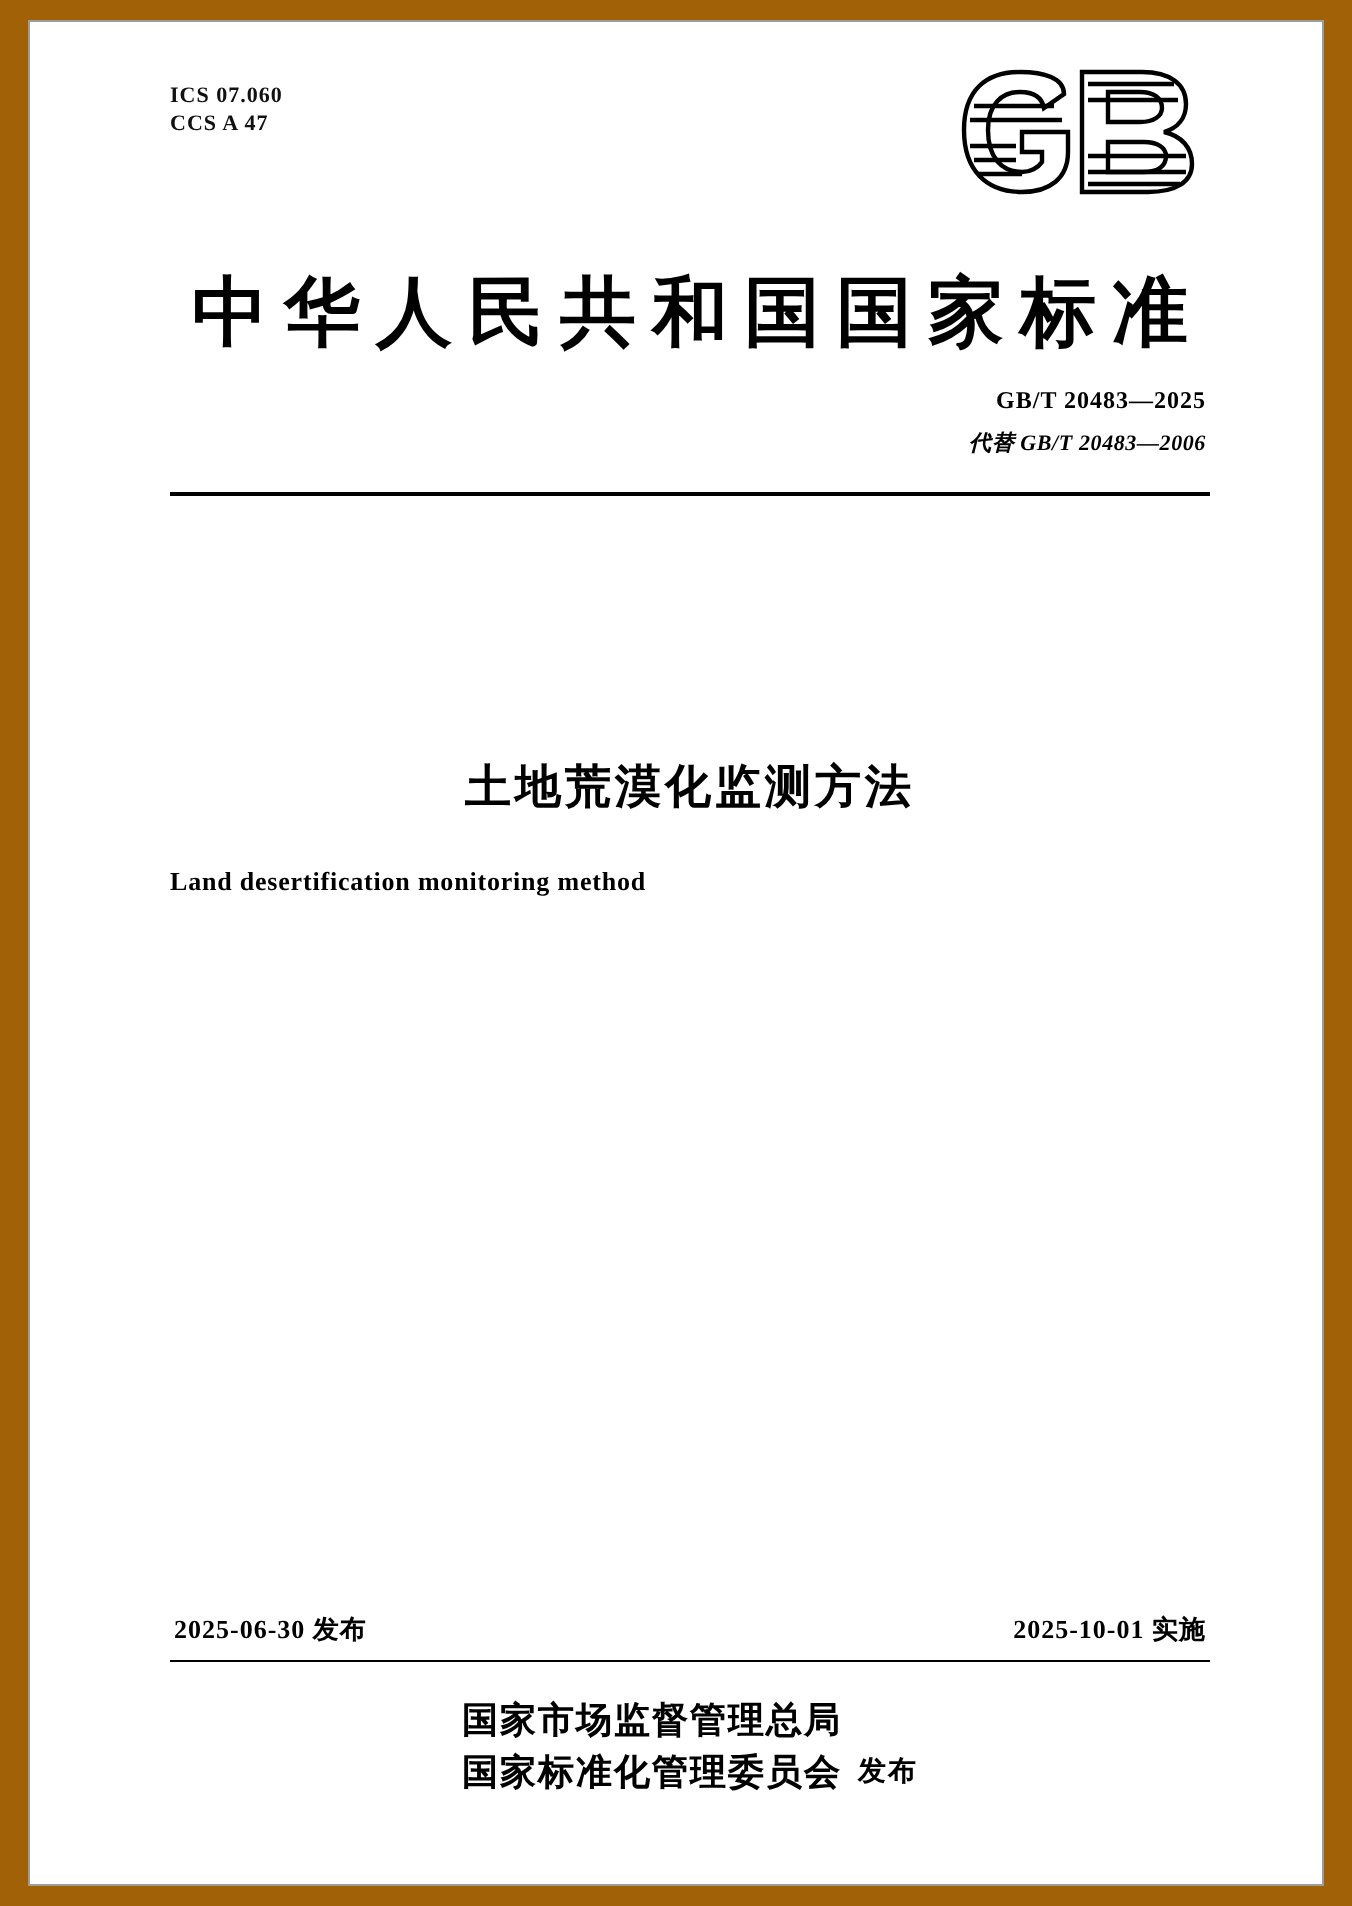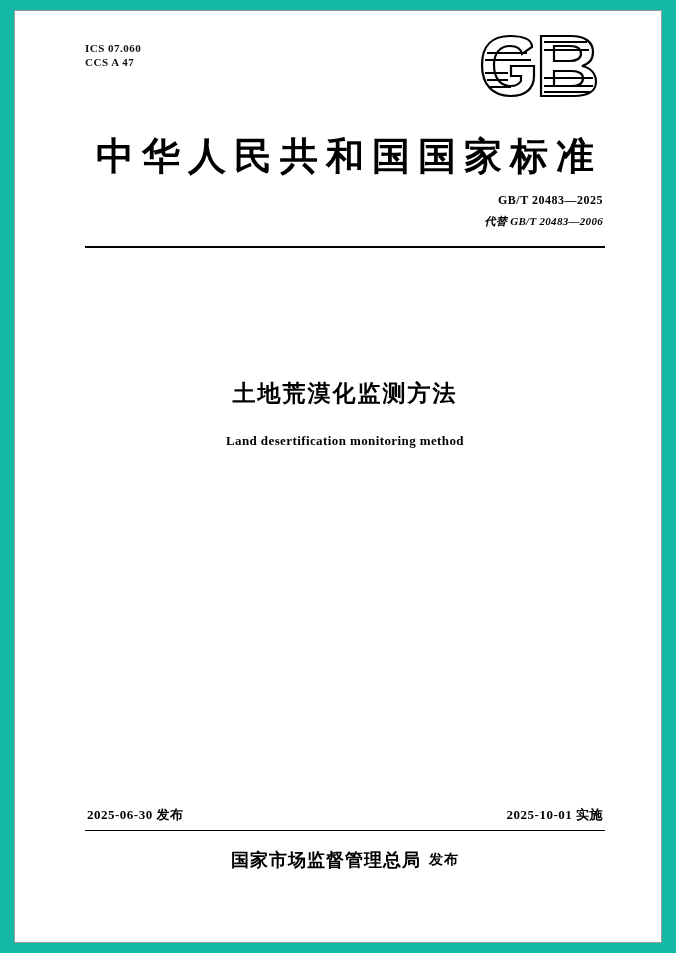--- a/index.html
+++ b/index.html
@@ -9,21 +9,21 @@
   }
   body {
     width: 676px;
     height: 953px;
     font-family: "Liberation Serif", serif;
   }
   .page {
     position: relative;
     width: 676px;
     height: 953px;
-    background: #14b8a6;
+    background: #a16207;
     box-sizing: border-box;
     overflow: hidden;
   }
   .sheet {
     position: absolute;
     left: 14px;
     top: 10px;
     width: 648px;
     height: 933px;
     background: #ffffff;
@@ -119,21 +119,21 @@
     font-weight: bold;
     font-size: 23px;
     letter-spacing: 2px;
     color: #000;
   }
   .doc-title-en {
     position: absolute;
     left: 0;
     top: 400px;
     width: 520px;
-    text-align: center;
+    text-align: left;
     font-family: "Liberation Serif", serif;
     font-weight: bold;
     font-size: 13px;
     letter-spacing: 0.4px;
     color: #000;
   }
 
   
   .rule-bottom {
     position: absolute;
@@ -238,20 +238,21 @@
       <div class="doc-title-en">Land desertification monitoring method</div>
 
       <div class="issue-date">2025-06-30 发布</div>
       <div class="effective-date">2025-10-01 实施</div>
       <div class="rule-bottom"></div>
 
       <div class="publishers">
         <div class="pub-wrap">
           <div class="pub-rows">
             <div class="pub-line">国家市场监督管理总局</div>
+            <div class="pub-line">国家标准化管理委员会</div>
           </div>
           <div class="pub-issue">发布</div>
         </div>
       </div>
 
     </div>
   </div>
 </div>
 
 </body></html>

